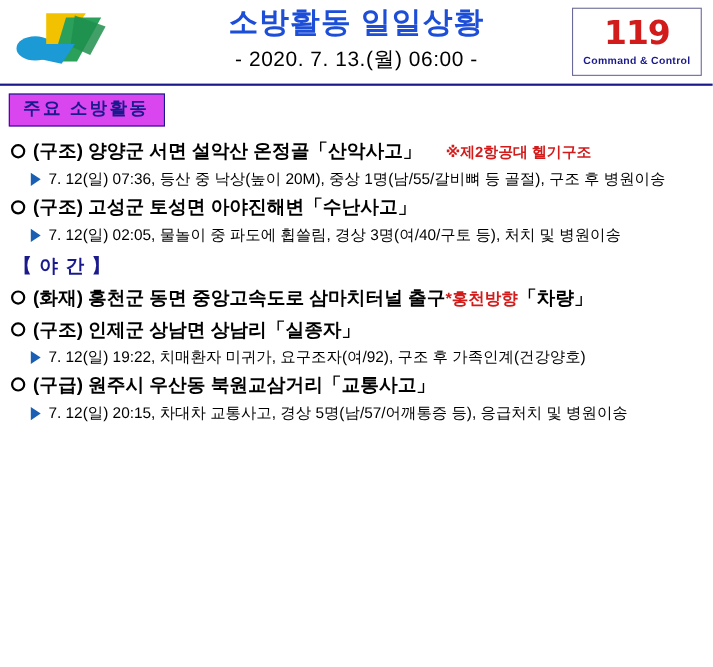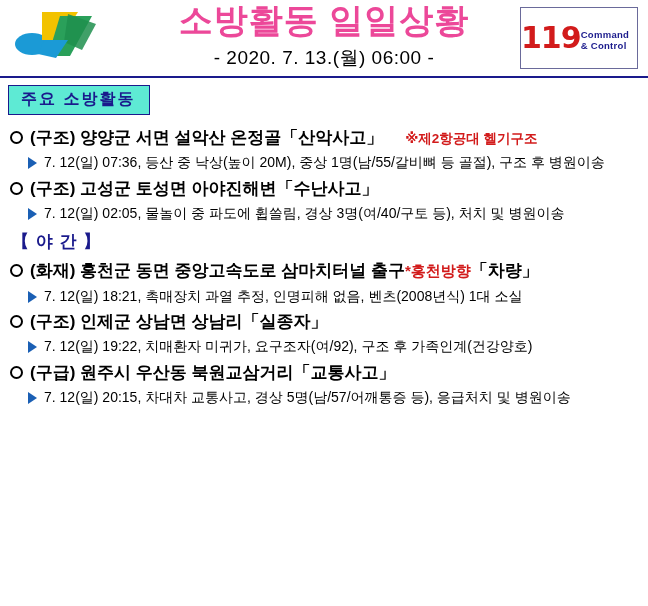--- a/index.html
+++ b/index.html
@@ -32,43 +32,43 @@
     flex: none;
   }
   .logo-left svg { display: block; }
 
   .header-center {
     flex: 1 1 auto;
     text-align: center;
     padding-bottom: 4px;
   }
   .doc-title {
-    font-size: 34px;
-    font-weight: bold;
-    color: #ec4899;
+    font-size: 27px;
+    font-weight: bold;
+    color: #1d4ed8;
     letter-spacing: 1px;
     line-height: 1.15;
     white-space: nowrap;
   }
   .doc-subtitle {
     font-size: 19px;
     color: #000000;
     margin-top: 4px;
     letter-spacing: 0.5px;
     white-space: nowrap;
   }
 
   .logo-right {
     width: 118px;
     height: 62px;
     margin-right: 10px;
     flex: none;
     border: 1px solid #6a6a9a;
     display: flex;
-    flex-direction: row;
+    flex-direction: column;
     align-items: center;
     justify-content: center;
     background: #ffffff;
   }
   .logo-119 {
     font-size: 30px;
     font-weight: bold;
     color: #d21b1b;
     font-family: "DejaVu Sans", sans-serif;
     letter-spacing: -1px;
@@ -88,21 +88,21 @@
     margin: 7px 0 4px 8px;
   }
   .section-tag {
     display: inline-block;
     border: 1.5px solid #1a1a8c;
     padding: 3px 14px 4px 12px;
     font-size: 16px;
     font-weight: bold;
     color: #1a1a8c;
     letter-spacing: 2px;
-    background: #5eead4;
+    background: #d946ef;
   }
 
   
   .content {
     padding: 6px 8px 0 10px;
   }
 
   .item { margin-bottom: 2px; }
 
   .item-head {
@@ -229,24 +229,20 @@
 
     <div class="night-label">【 야 간 】</div>
 
     <div class="item">
       <div class="item-head">
         <span class="bullet-circle"></span>
         <span class="head-text">(화재) 홍천군 동면 중앙고속도로 삼마치터널 출구</span>
           <span class="head-sup">*홍천방향</span>
           <span class="head-text">「차량」</span>
       </div>
-      <div class="item-detail">
-        <span class="bullet-tri"></span>
-        <span>7. 12(일) 18:21,  촉매장치 과열 추정,  인명피해 없음,  벤츠(2008년식) 1대 소실</span>
-      </div>
     </div>
 
     <div class="item">
       <div class="item-head">
         <span class="bullet-circle"></span>
         <span class="head-text">(구조) 인제군 상남면 상남리「실종자」</span>
       </div>
       <div class="item-detail">
         <span class="bullet-tri"></span>
         <span>7. 12(일) 19:22,  치매환자 미귀가,  요구조자(여/92),  구조 후 가족인계(건강양호)</span>

